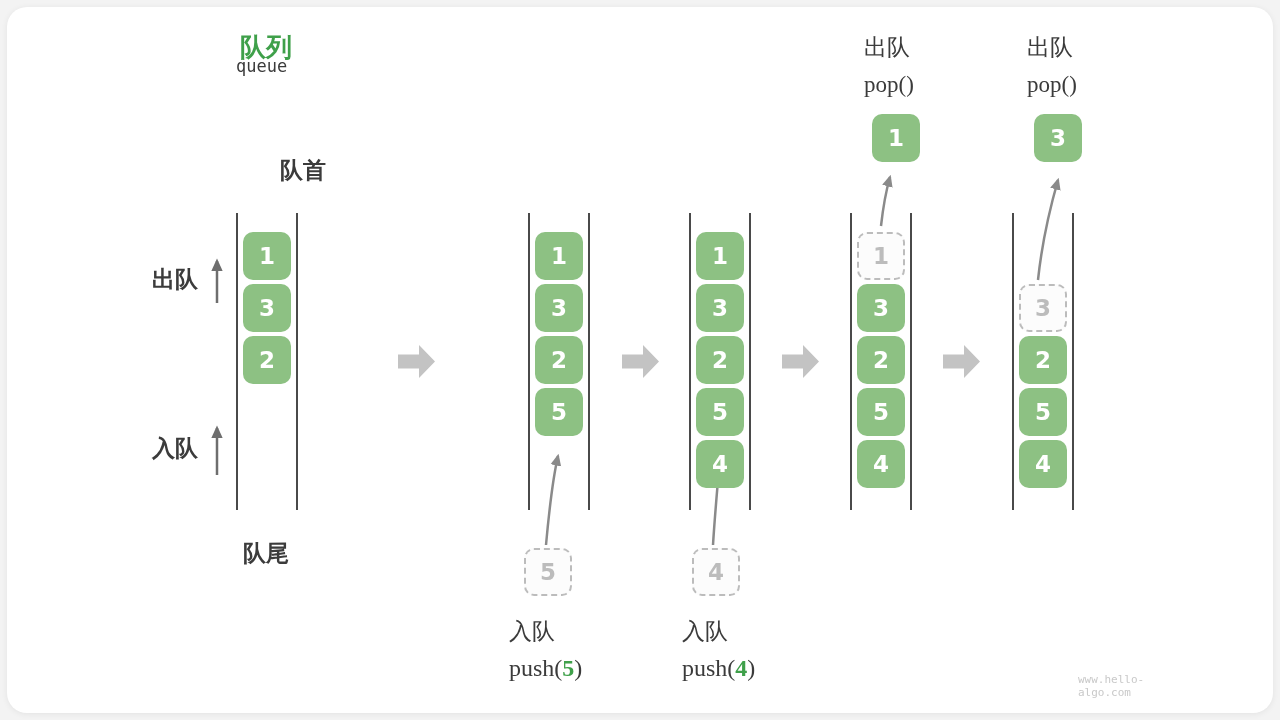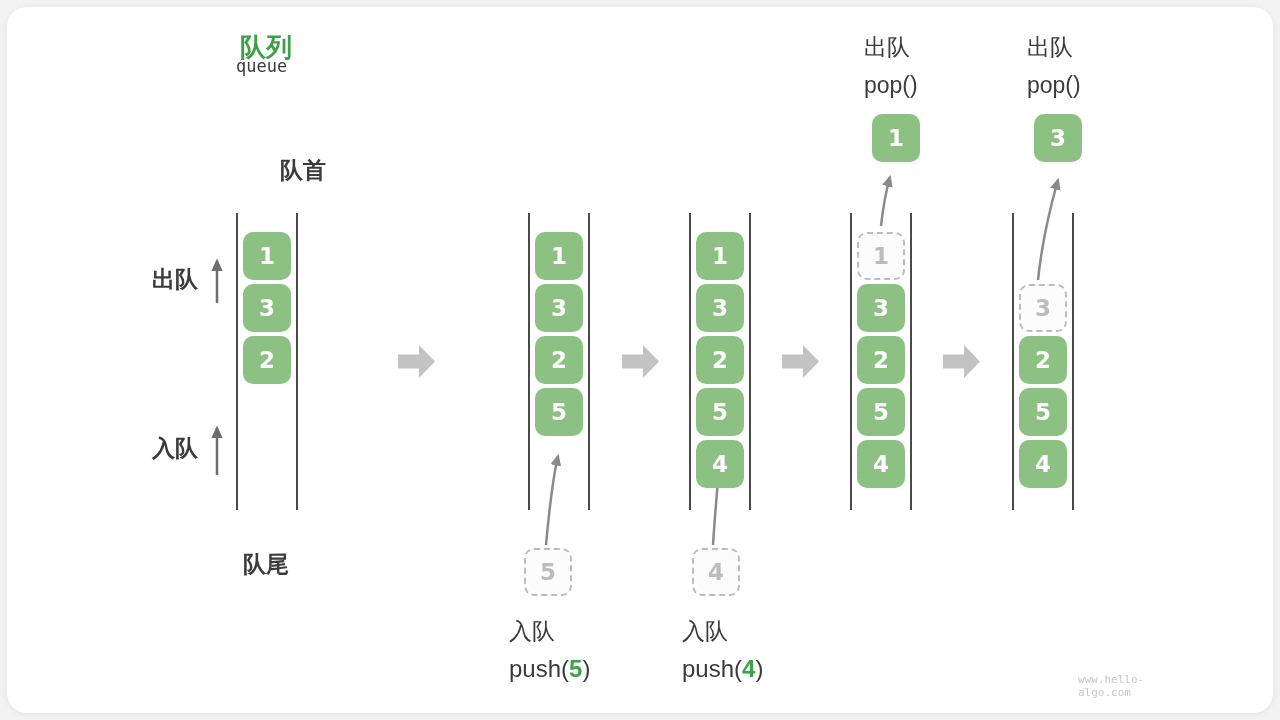--- a/index.html
+++ b/index.html
@@ -13,21 +13,21 @@
   .stage{position:absolute;left:0;top:0;width:1028px;height:720px;}
   .card{position:absolute;left:7px;top:7px;width:1266px;height:706px;background:var(--card_bg);
         border-radius:20px;box-shadow:0 1px 6px rgba(0,0,0,0.07);}
   .overlay{position:absolute;left:0;top:0;pointer-events:none;}
 
   .title-zh{position:absolute;left:240px;top:30px;font-size:26px;font-weight:700;color:var(--green_dark);}
   .title-en{position:absolute;left:236px;top:56px;font-family:"DejaVu Sans Mono",monospace;font-size:17px;color:var(--text_dark);}
 
   .lbl{position:absolute;font-size:23px;font-weight:700;color:var(--text_dark);}
   .lbl-front{left:243px;top:155px;margin-left:37px;}
-  .lbl-rear{left:243px;top:549px;}
+  .lbl-rear{left:243px;top:538px;}
   .lbl-deq{left:152px;top:264px;}
   .lbl-enq{left:152px;top:433px;}
 
   .col{position:absolute;top:213px;width:62px;height:297px;}
   .col-1{left:236px;} .col-2{left:528px;} .col-3{left:689px;} .col-4{left:850px;} .col-5{left:1012px;}
   .wall{position:absolute;top:0;width:2px;height:297px;background:var(--wall);}
   .wall.left{left:0;} .wall.right{left:60px;}
 
   .cell{position:absolute;left:7px;width:48px;height:48px;border-radius:10px;
         display:flex;align-items:center;justify-content:center;
@@ -38,21 +38,21 @@
   .popped{top:-99px;left:22px;}
   .pending{top:335px;}
   .pending.p-c2{left:-4px;}
   .pending.p-c3{left:3px;}
 
   .op-top{position:absolute;top:32px;display:flex;flex-direction:column;gap:9px;}
   .op-top-1{left:864px;} .op-top-2{left:1027px;}
   .op-bottom{position:absolute;top:616px;display:flex;flex-direction:column;gap:8px;}
   .op-bot-1{left:509px;} .op-bot-2{left:682px;}
   .op-zh{font-size:23px;font-weight:500;color:var(--text_dark);}
-  .op-fn{font-family:Liberation Sans, sans-serif;font-size:23px;color:var(--text_dark);}
+  .op-fn{font-family:Liberation Serif, serif;font-size:23px;color:var(--text_dark);}
   .op-bottom .op-fn{font-size:24px;text-align:right;}
   .op-fn .arg{color:var(--green_dark);font-weight:700;}
 
   .watermark{position:absolute;left:1078px;top:673px;font-family:"DejaVu Sans Mono",monospace;
              font-size:11px;color:var(--watermark);}
 
   .thin{fill:none;stroke:var(--thin_arrow);stroke-width:2.5;}
   .thin.dark{stroke:var(--left_arrow);}
   .block{fill:var(--block_arrow);}
   .head-gray{fill:var(--thin_arrow);}

